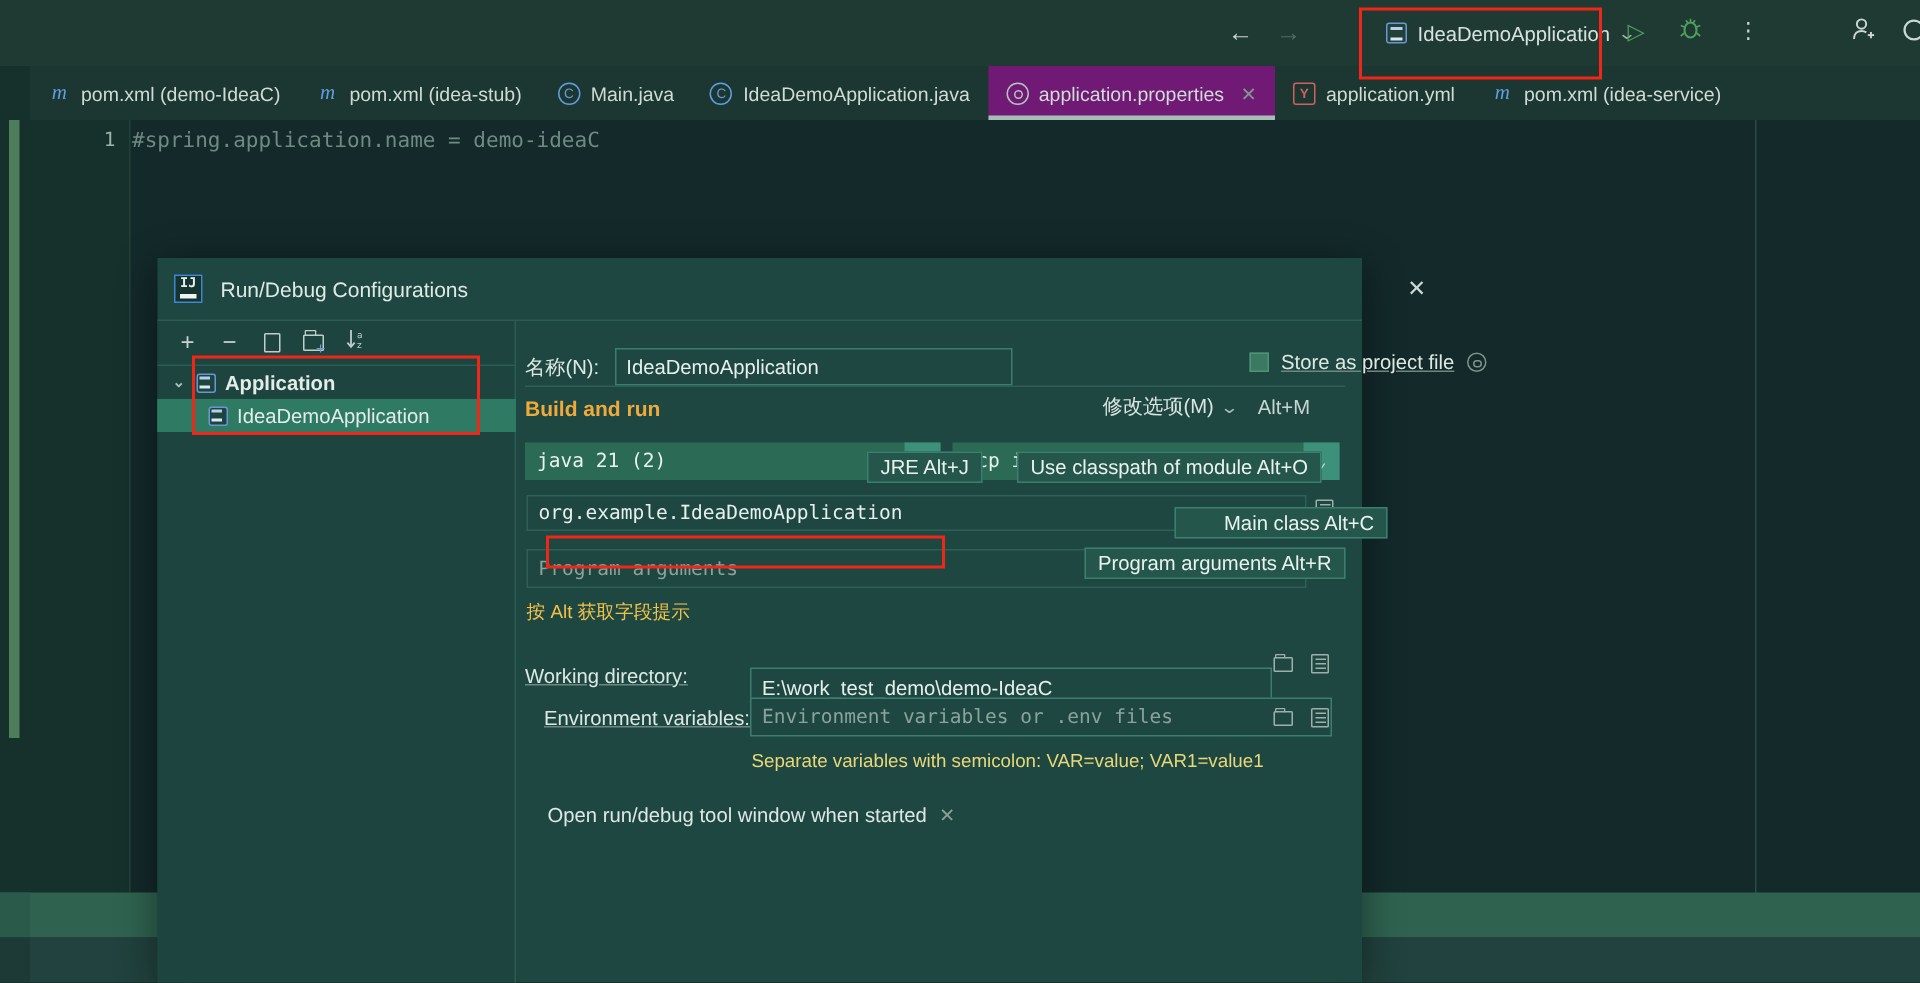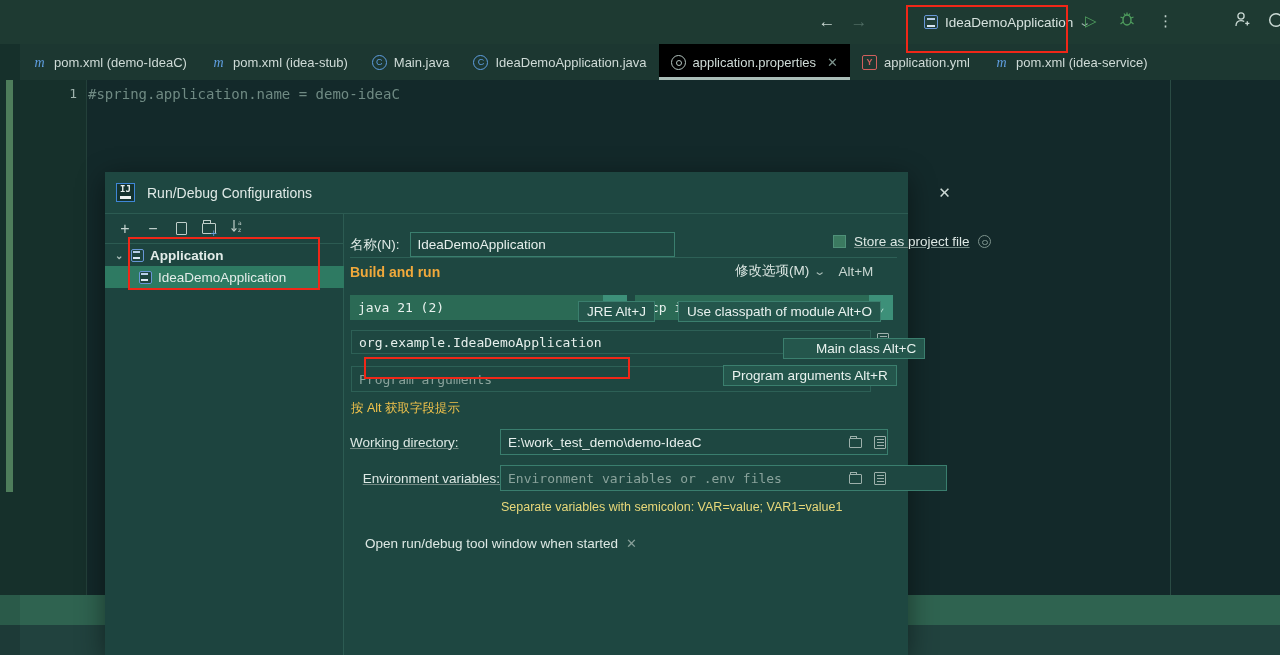--- a/index.html
+++ b/index.html
@@ -56,21 +56,21 @@
     position: absolute; left: 0; top: 44px; width: 1280px; height: 36px;
     background: #1c3731;
     display: flex; align-items: stretch;
   }
   .tabstrip .gutter-stub { width: 20px; background: #16302b; }
   .tab {
     display: flex; align-items: center; gap: 7px;
     padding: 0 12px; height: 36px; position: relative;
     color: #cfdbd7; font-size: 13px; white-space: nowrap;
   }
-  .tab.active { background: #000000; text-align: right; }
+  .tab.active { background: #701a75; text-align: right; }
   .tab.active::after {
     content: ""; position: absolute; left: 0; right: 0; bottom: 0; height: 3px;
     background: #a9bdb7;
   }
   .tab-close { color: #7f968f; font-size: 13px; margin-left: 4px; }
 
   .ic { width: 15px; height: 15px; flex: none; display: inline-block; position: relative; }
   .ic-maven { color: #5f9ee0; font-style: italic; font-size: 14px; font-family: "Liberation Serif", serif; line-height: 15px; text-align: center; }
   .ic-class {
     border: 1.5px solid #5f9ee0; border-radius: 50%; color: #5f9ee0;
@@ -507,34 +507,34 @@
         </div>
         <span class="mini-btn" style="position:absolute; left:504px; top:157px;">
             <span class="mini-list"></span>
           </span>
         <span class="mini-btn mini-expand" style="position:absolute; left:528px; top:157px;">⤢</span>
 
         <span class="hint-orange" style="position:absolute; left:6px; top:186px;">按 Alt 获取字段提示</span>
 
         <div class="field-row" style="left:5px; top:215px;">
           <span class="flabel" style="width:150px; text-decoration:underline; text-decoration-color:#6f8782;">Working directory:</span>
-          <span class="txtfield" style="width:388px; height:26px;">
+          <span class="txtfield" style="width:348px; height:26px;margin-top:16px;">
             <span>E:\work_test_demo\demo-IdeaC</span>
           </span>
         </div>
         <span class="mini-btn" style="position:absolute; left:503px; top:220px;">
             <span class="mini-folder"></span>
           </span>
         <span class="mini-btn" style="position:absolute; left:527px; top:220px;">
             <span class="mini-list"></span>
           </span>
 
         <div class="field-row" style="left:5px; top:251px;text-align:right;">
           <span class="flabel" style="width:150px; text-decoration:underline; text-decoration-color:#6f8782;">Environment variables:</span>
-          <span class="txtfield mono" style="width:447px; height:26px;">
+          <span class="txtfield mono" style="width:388px; height:26px;">
             <span class="ph">Environment variables or .env files</span>
           </span>
         </div>
         <span class="mini-btn" style="position:absolute; left:503px; top:256px;">
             <span class="mini-folder"></span>
           </span>
         <span class="mini-btn" style="position:absolute; left:527px; top:256px;">
             <span class="mini-list"></span>
           </span>
 

